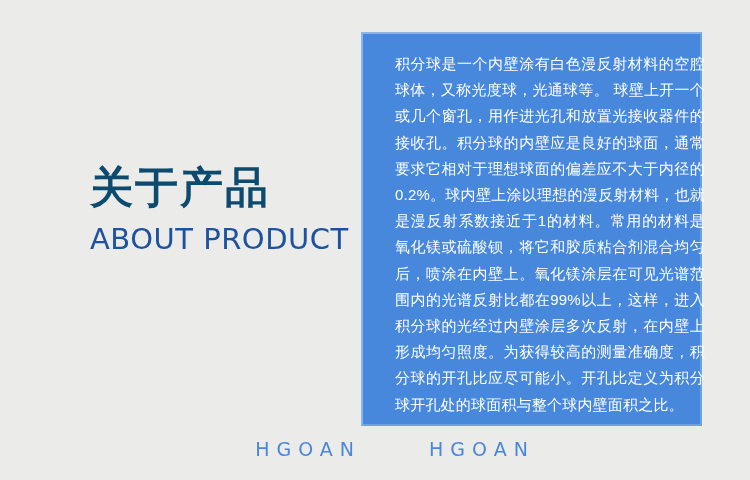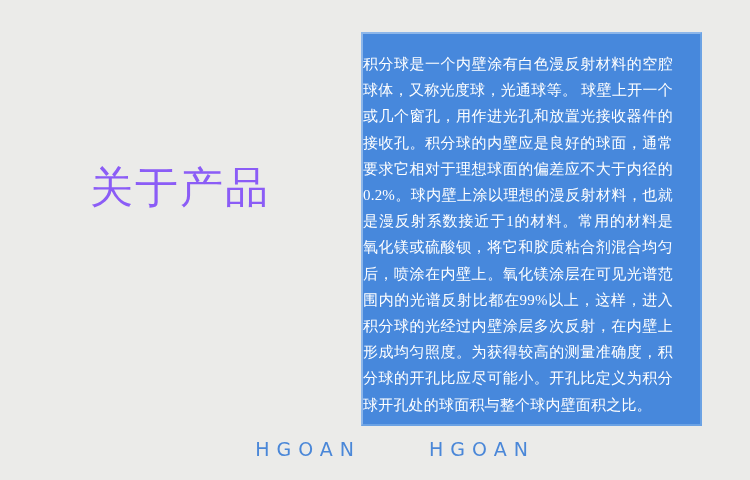--- a/index.html
+++ b/index.html
@@ -26,23 +26,23 @@
   .heading-block {
     position: absolute;
     left: 90px;
     top: 160px;
     width: 250px;
   }
   .heading-cn {
     font-family: "DejaVu Sans", "Liberation Sans", sans-serif;
     font-size: 43px;
     line-height: 54px;
-    color: #8b5cf6;
+    color: #0c4a6e;
     letter-spacing: 2px;
-    font-weight: 400;
+    font-weight: 700;
     white-space: nowrap;
   }
   .heading-en {
     margin-top: 6px;
     font-family: "DejaVu Sans", "Liberation Sans", sans-serif;
     font-size: 29px;
     line-height: 38px;
     color: #1d52a0;
     letter-spacing: 0.5px;
     font-weight: 400;
@@ -57,25 +57,25 @@
     width: 341px;
     height: 394px;
     box-sizing: border-box;
     background: #4788dc;
     border: 2px solid #6ba2e4;
     border-top-color: #8cb6ea;
     border-left-color: #8cb6ea;
   }
   .info-text {
     position: absolute;
-    left: 0;
+    left: 32px;
     top: 17px;
     width: 310px;
     color: #ffffff;
-    font-family: Liberation Serif, serif;
+    font-family: Liberation Sans, sans-serif;
     font-size: 15px;
     line-height: 26.2px;
     letter-spacing: 0.2px;
     text-align: justify;
     text-justify: inter-ideograph;
     word-break: break-all;
   }
 
   
   .footer-strip {
@@ -102,20 +102,21 @@
     width: 34px;
   }
 </style>
 </head>
 <body>
 
 <div id="page">
 
   <div class="heading-block">
     <div class="heading-cn">关于产品</div>
+    <div class="heading-en">ABOUT PRODUCT</div>
   </div>
 
   <div class="info-panel">
     <div class="info-text">积分球是一个内壁涂有白色漫反射材料的空腔球体，又称光度球，光通球等。 球壁上开一个或几个窗孔，用作进光孔和放置光接收器件的接收孔。积分球的内壁应是良好的球面，通常要求它相对于理想球面的偏差应不大于内径的0.2%。球内壁上涂以理想的漫反射材料，也就是漫反射系数接近于1的材料。常用的材料是氧化镁或硫酸钡，将它和胶质粘合剂混合均匀后，喷涂在内壁上。氧化镁涂层在可见光谱范围内的光谱反射比都在99%以上，这样，进入积分球的光经过内壁涂层多次反射，在内壁上形成均匀照度。为获得较高的测量准确度，积分球的开孔比应尽可能小。开孔比定义为积分球开孔处的球面积与整个球内壁面积之比。</div>
   </div>
 
   <div class="footer-strip">
     <span class="footer-word">HGOAN</span>
     <span class="footer-gap"></span>
     <span class="footer-gap"></span>

